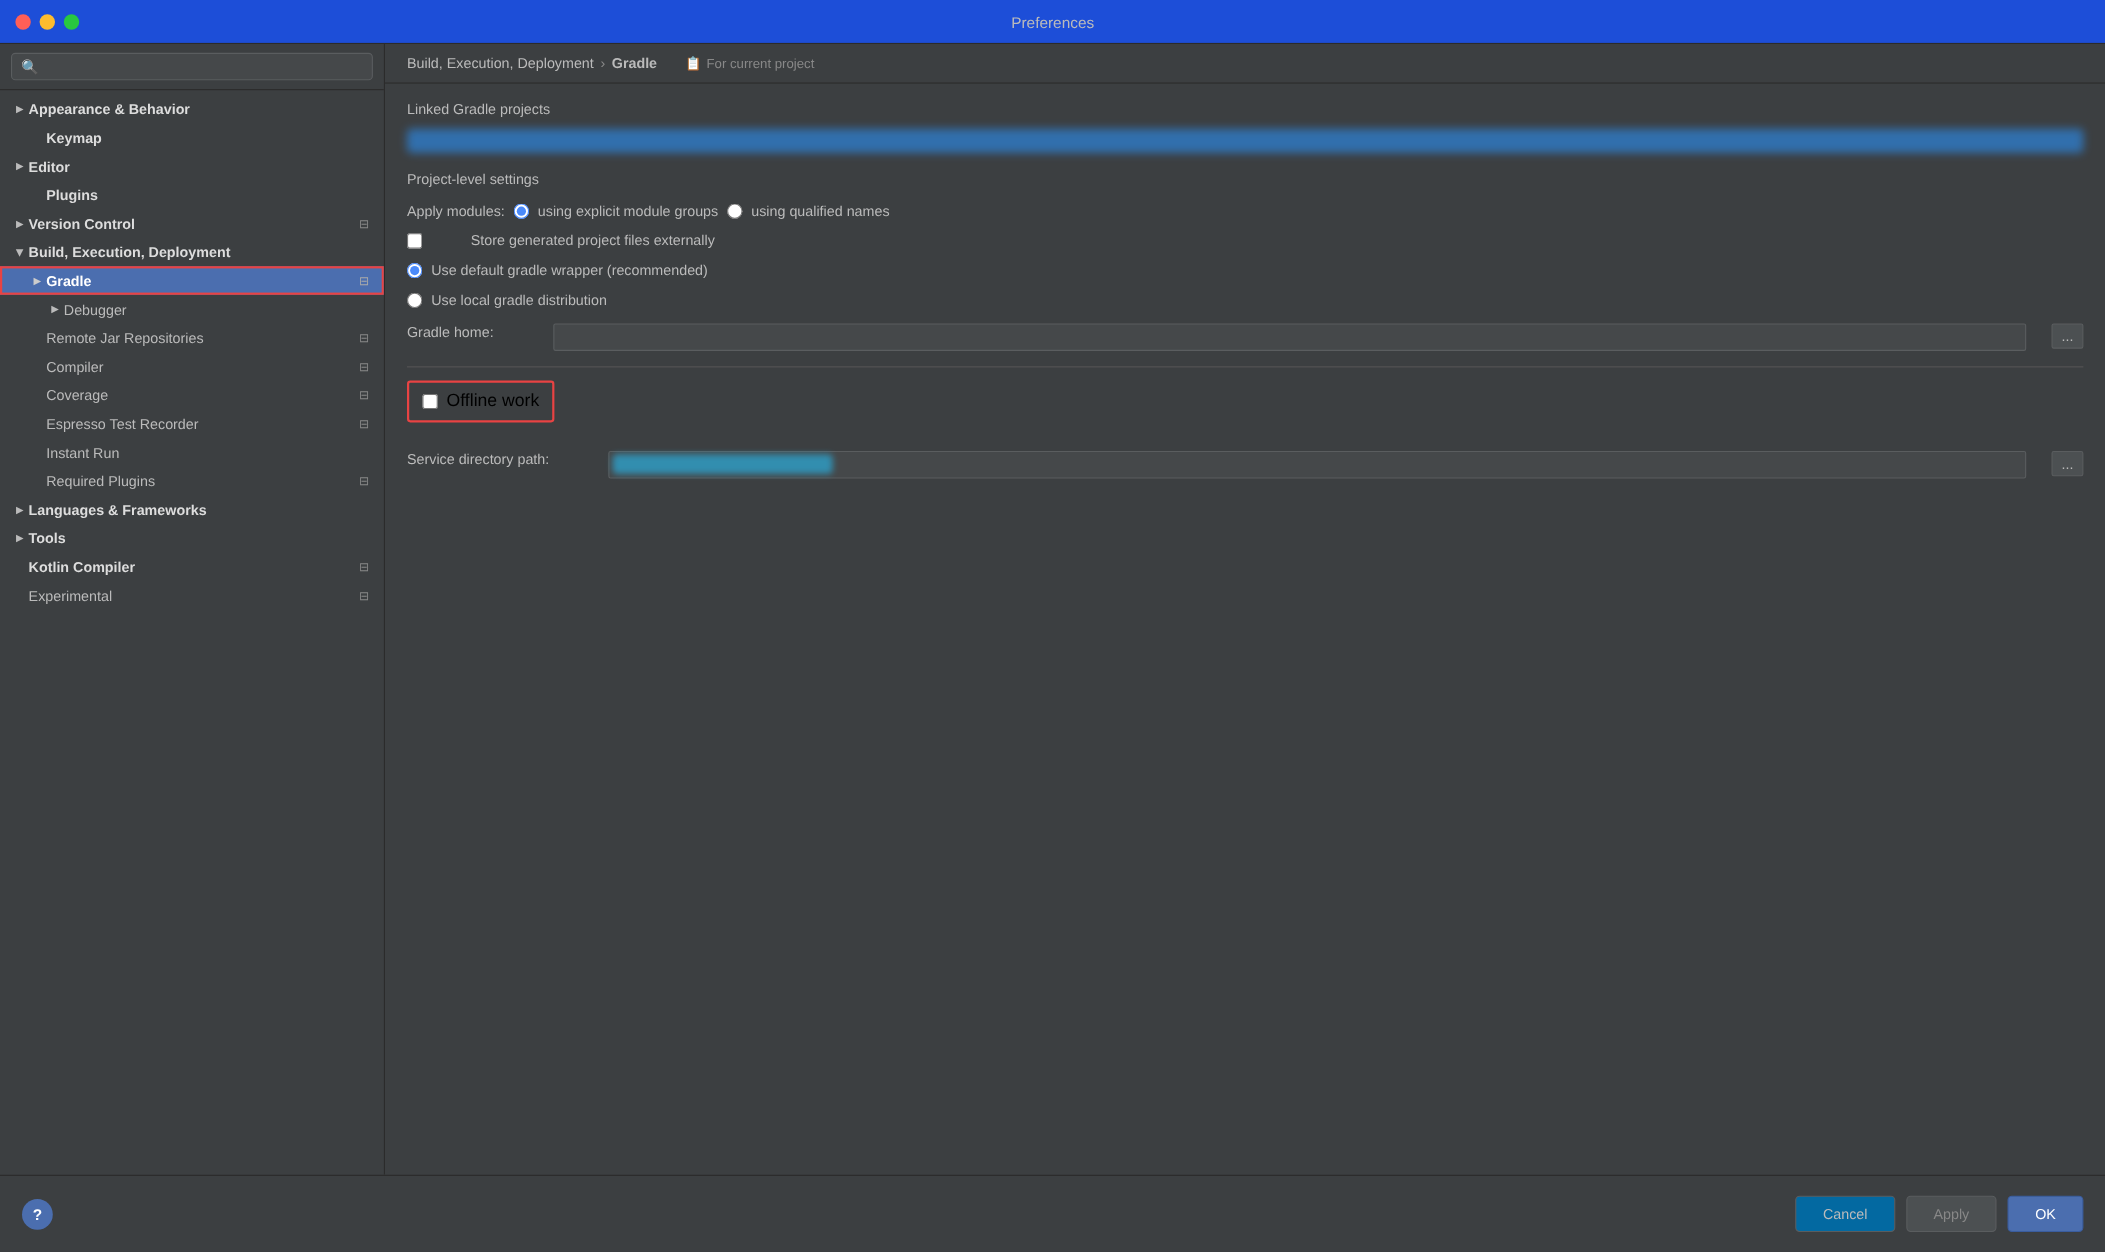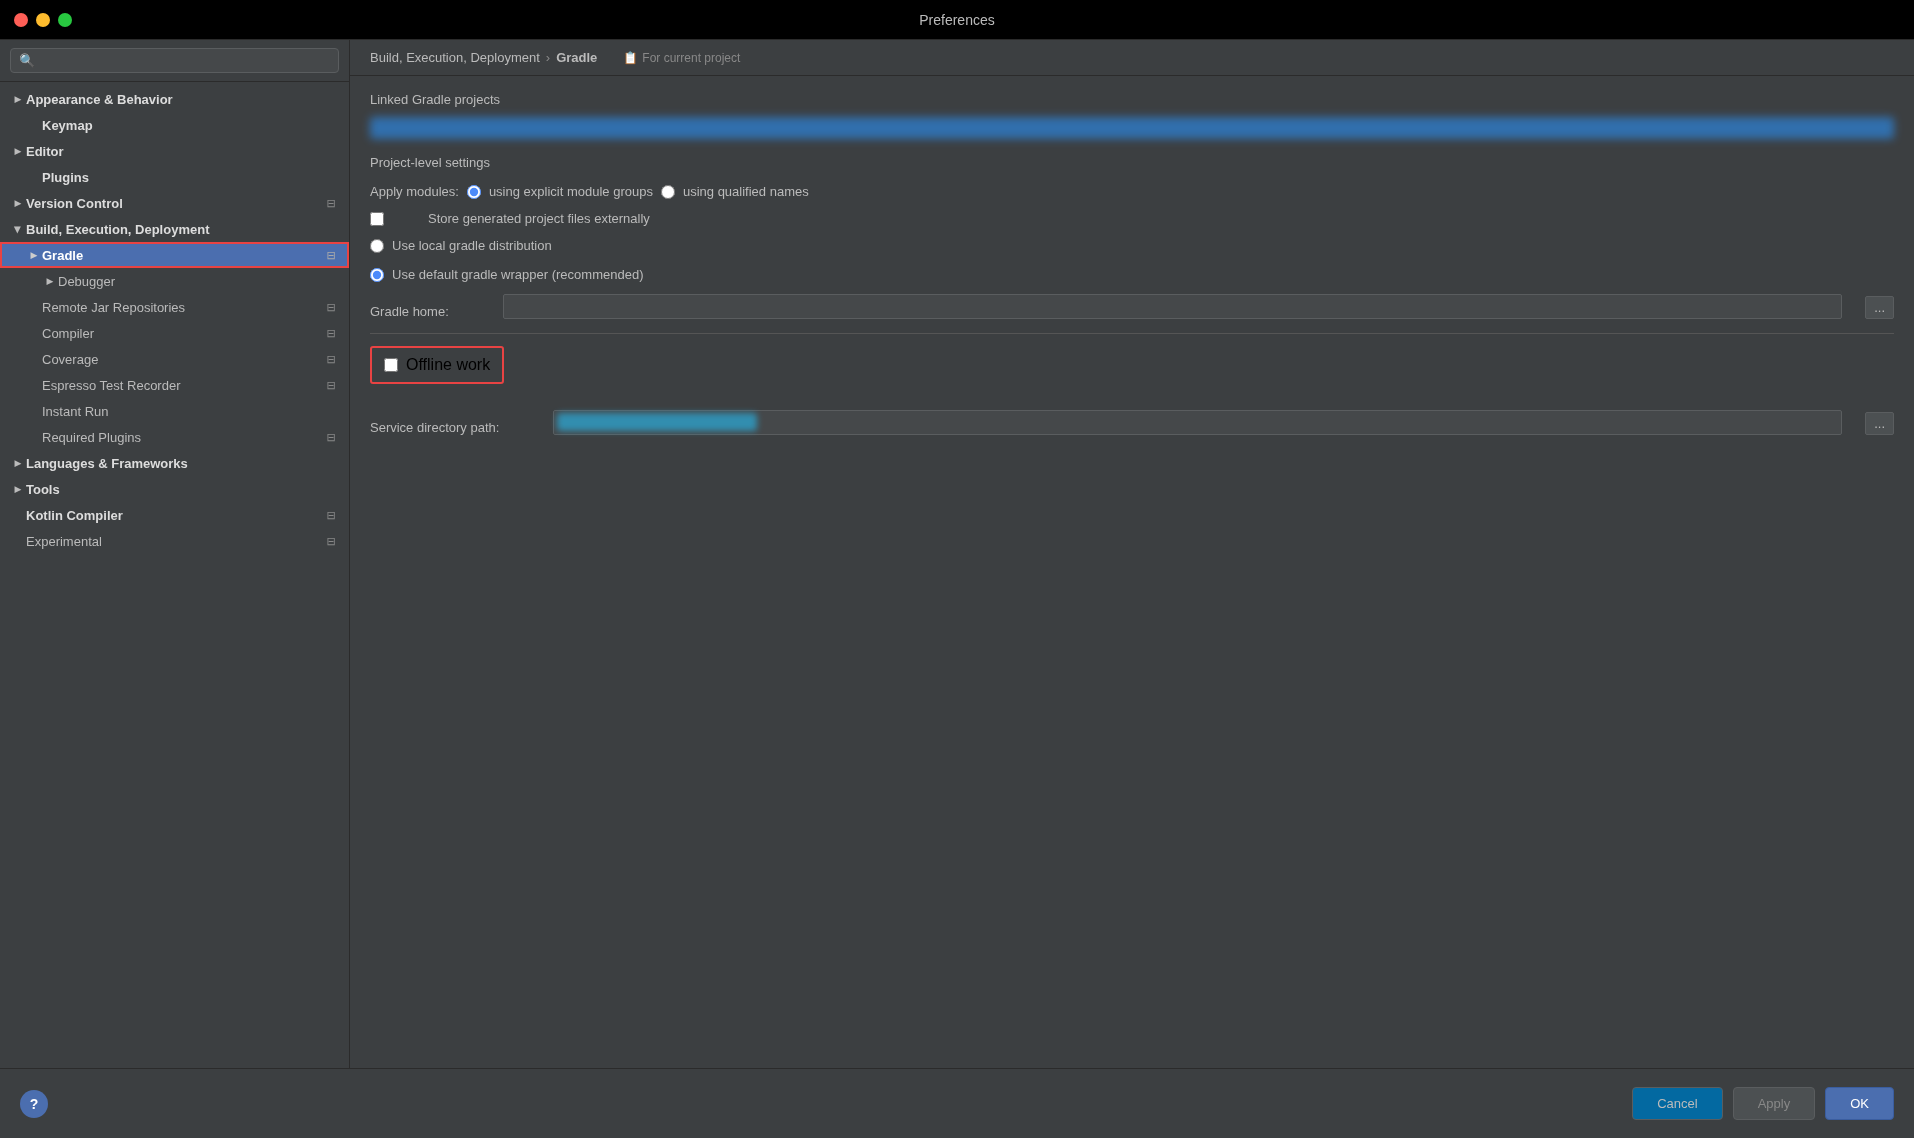--- a/index.html
+++ b/index.html
@@ -6,21 +6,21 @@
     body {
       font-family: -apple-system, BlinkMacSystemFont, "Helvetica Neue", Arial, sans-serif;
       background: #3c3f41;
       width: 1914px;
       height: 1138px;
       overflow: hidden;
       display: flex;
       flex-direction: column;
     }
     .title-bar {
-      background: #000000;
+      background: #1d4ed8;
       height: 40px;
       display: flex;
       align-items: center;
       justify-content: center;
       position: relative;
       border-bottom: 1px solid #2b2b2b;
     }
     .title-bar-buttons {
       position: absolute;
       left: 14px;
@@ -183,21 +183,21 @@
       font-size: 13px;
     }
     .checkbox-input {
       width: 14px;
       height: 14px;
       cursor: pointer;
       accent-color: #4b8afa;
     }
     .field-row {
       display: flex;
-      align-items: flex-end;
+      align-items: flex-start;
       gap: 23px;
       color: #bbb;
       font-size: 13px;
     }
     .field-input {
       flex: 1;
       background: #45484a;
       border: 1px solid #5a5d5f;
       color: #bbb;
       font-size: 13px;
@@ -456,28 +456,28 @@
         <span>using explicit module groups</span>
         <input type="radio" name="group-modules" class="radio-input" style="">
         <span>using qualified names</span>
       </div>
 
       <div class="checkbox-row" style="margin-bottom:12px;gap:44px;">
         <input type="checkbox" class="checkbox-input" style="">
         <span>Store generated project files externally</span>
       </div>
 
+      <div class="radio-row" style="margin-bottom:12px;">
+        <input type="radio" name="gradle-dist" class="radio-input" checked="" style="">
+        <span>Use default gradle wrapper (recommended)</span>
+      </div>
+
       <div class="radio-row" style="margin-bottom:14px;">
         <input type="radio" name="gradle-dist" class="radio-input" style="">
         <span>Use local gradle distribution</span>
-      </div>
-
-      <div class="radio-row" style="margin-bottom:12px;">
-        <input type="radio" name="gradle-dist" class="radio-input" checked="" style="">
-        <span>Use default gradle wrapper (recommended)</span>
       </div>
 
       <div class="field-row" style="margin-bottom:14px;">
         <span style="min-width:110px;">Gradle home:</span>
         <input type="text" class="field-input" value="" style="">
         <button class="field-browse-btn">...</button>
       </div>
 
       <hr class="section-divider">
 

